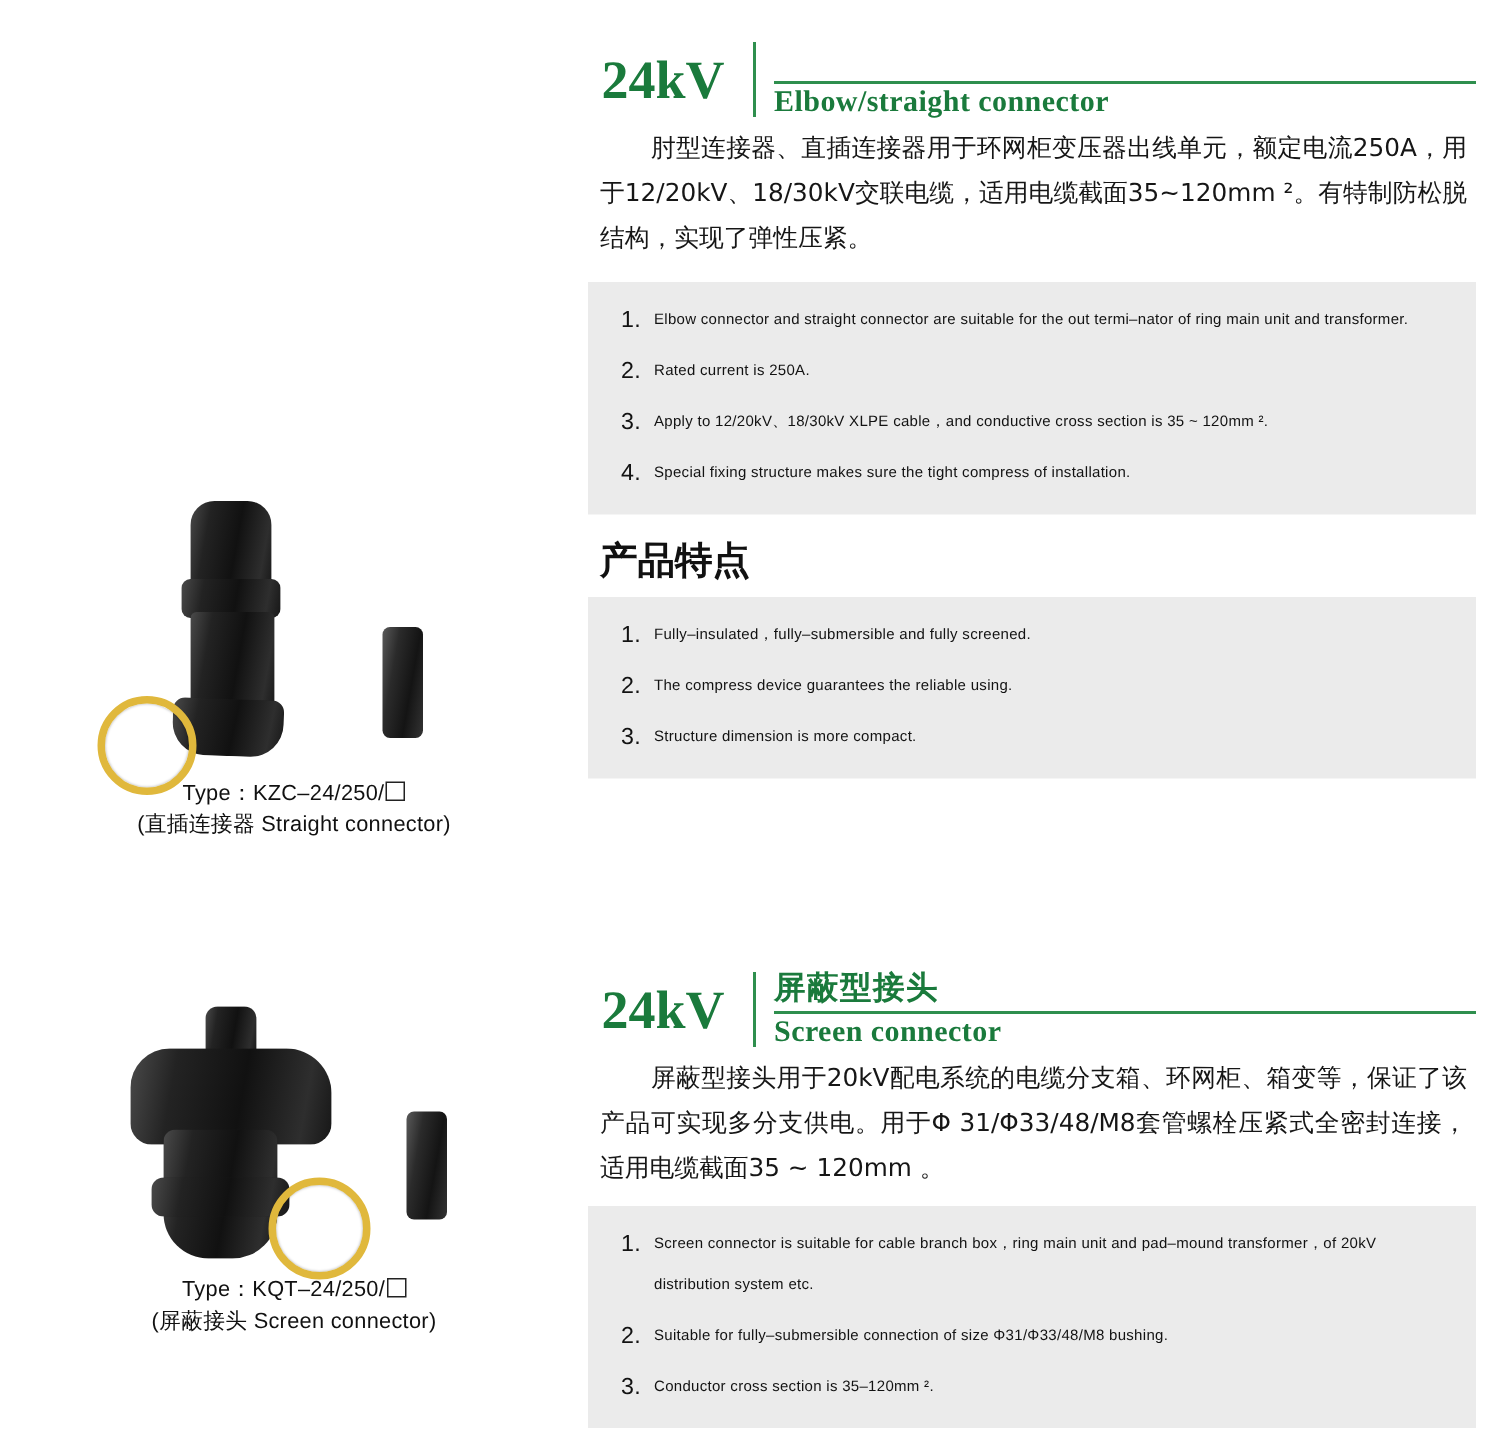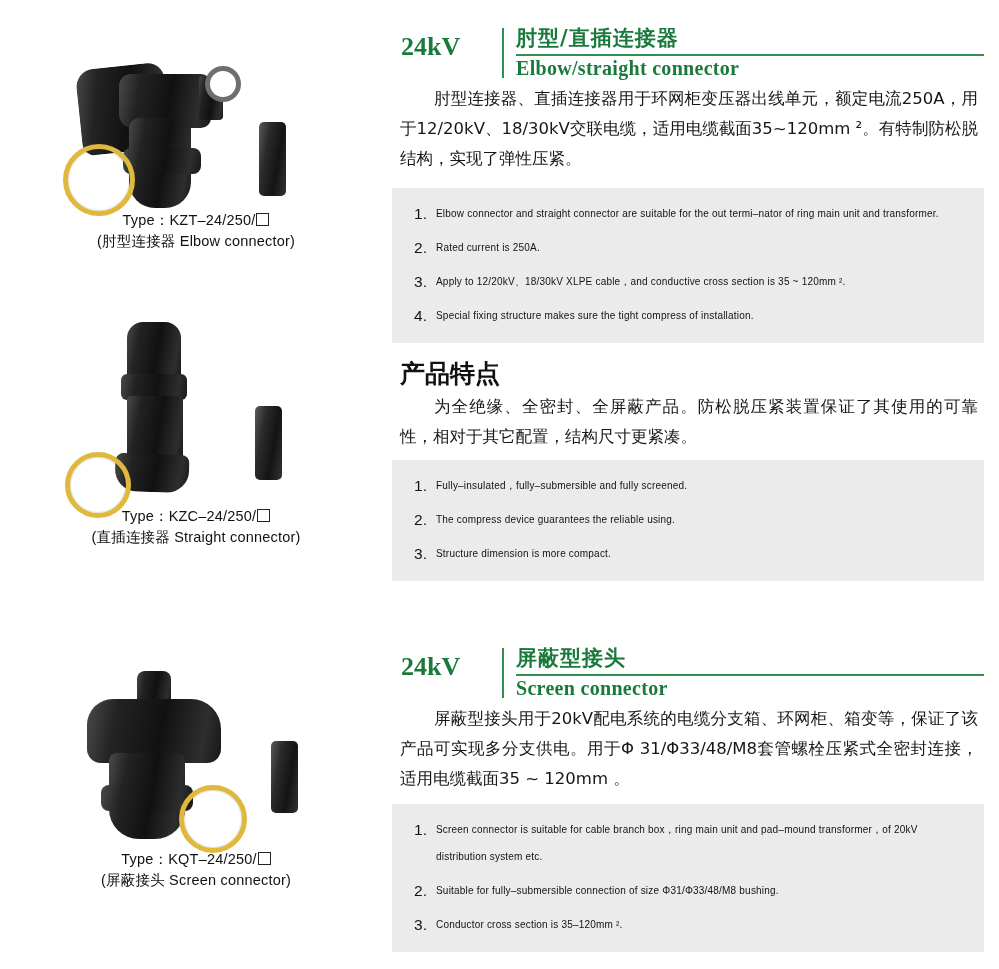--- a/index.html
+++ b/index.html
@@ -111,21 +111,21 @@
   .sec-header {
     position: relative;
     height: 62px;
   }
   .kv {
     position: absolute;
     left: 9px;
     top: 10px;
     font-family: "Liberation Serif", serif;
     font-weight: bold;
-    font-size: 26px;
+    font-size: 36px;
     color: #1a7a3c;
     letter-spacing: 0px;
   }
   .hdr-rule-v {
     position: absolute;
     left: 110px;
     top: 6px;
     width: 2px;
     height: 50px;
     background: #2f8f4e;
@@ -215,37 +215,22 @@
     letter-spacing: 0.3px;
   }
 </style>
 </head>
 <body>
 
 <div class="page">
 
   <div class="left-col">
 
-    <div class="product-block" style="top:18px;">
-      <div class="product-figure">
-
-        <div class="body-dark elbow-head" style="left:48px; top:48px; width:88px; height:86px;"></div>
-        <div class="body-dark" style="left:88px; top:56px; width:92px; height:54px; border-radius:12px 10px 10px 14px;"></div>
-        <div class="body-dark" style="left:168px; top:58px; width:24px; height:44px; border-radius:4px;"></div>
-        <div class="lug" style="left:174px; top:48px;"></div>
-        <div class="body-dark elbow-stem" style="left:98px; top:100px; width:62px; height:90px;"></div>
-        <div class="body-dark" style="left:92px; top:130px; width:78px; height:26px; border-radius:8px;"></div>
-        <div class="ring" style="left:32px; top:126px; width:62px; height:62px;"></div>
-        <div class="plug" style="left:228px; top:104px; width:27px; height:74px;"></div>
-      </div>
-      <div class="caption-line"><span>Type：KZT–24/250/</span><span class="sq"></span></div>
-      <div class="caption-line sub">(肘型连接器 Elbow connector)</div>
-    </div>
-
-    <div class="product-block" style="top:314px;">
+
+    <div class="product-block" style="top:326px;">
       <div class="product-figure">
         <div class="body-dark" style="left:96px; top:8px; width:54px; height:62px; border-radius:16px 16px 6px 6px;"></div>
         <div class="body-dark" style="left:90px; top:60px; width:66px; height:26px; border-radius:6px;"></div>
         <div class="body-dark" style="left:96px; top:82px; width:56px; height:70px; border-radius:4px;"></div>
         <div class="body-dark" style="left:84px; top:140px; width:74px; height:38px; border-radius:8px 8px 22px 22px; transform:rotate(2deg);"></div>
         <div class="ring" style="left:34px; top:138px; width:56px; height:56px;"></div>
         <div class="plug" style="left:224px; top:92px; width:27px; height:74px;"></div>
       </div>
       <div class="caption-line"><span>Type：KZC–24/250/</span><span class="sq"></span></div>
       <div class="caption-line sub">(直插连接器 Straight connector)</div>
@@ -265,38 +250,36 @@
     </div>
 
   </div>
 
   <div class="right-col">
 
     <div class="section" style="top:22px;">
       <div class="sec-header">
         <div class="kv">24kV</div>
         <div class="hdr-rule-v"></div>
-        <div class="hdr-cn">肘型/直插连接器</div>
         <div class="hdr-rule-h"></div>
         <div class="hdr-en">Elbow/straight connector</div>
       </div>
 
       <p class="cn-para">肘型连接器、直插连接器用于环网柜变压器出线单元，额定电流250A，用于12/20kV、18/30kV交联电缆，适用电缆截面35~120mm ²。有特制防松脱结构，实现了弹性压紧。</p>
 
       <div class="gray-box" style="margin-top:14px;">
         <ol class="en-list">
           <li>Elbow connector and straight connector are suitable for the out termi–nator of ring main unit and transformer.</li>
           <li>Rated current is 250A.</li>
           <li>Apply to 12/20kV、18/30kV XLPE cable，and conductive cross section is 35 ~ 120mm ².</li>
           <li>Special fixing structure makes sure the tight compress of installation.</li>
         </ol>
       </div>
 
       <div class="sub-cn-title">产品特点</div>
-      <p class="cn-para">为全绝缘、全密封、全屏蔽产品。防松脱压紧装置保证了其使用的可靠性，相对于其它配置，结构尺寸更紧凑。</p>
 
       <div class="gray-box" style="margin-top:8px;">
         <ol class="en-list">
           <li>Fully–insulated，fully–submersible and fully screened.</li>
           <li>The compress device guarantees the reliable using.</li>
           <li>Structure dimension is more compact.</li>
         </ol>
       </div>
     </div>
 

